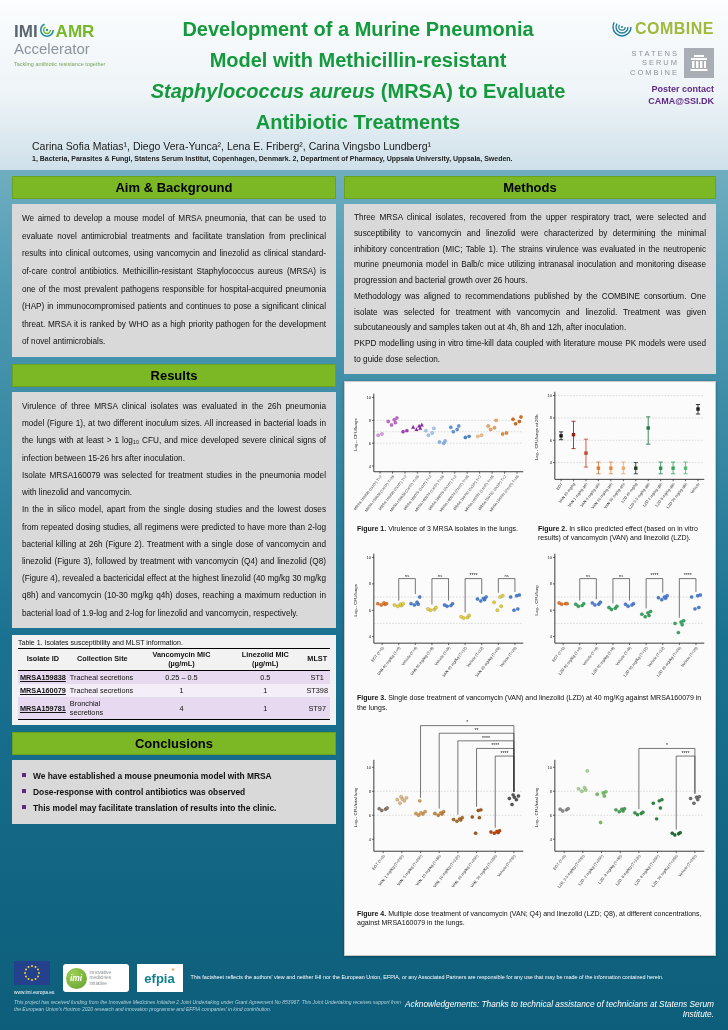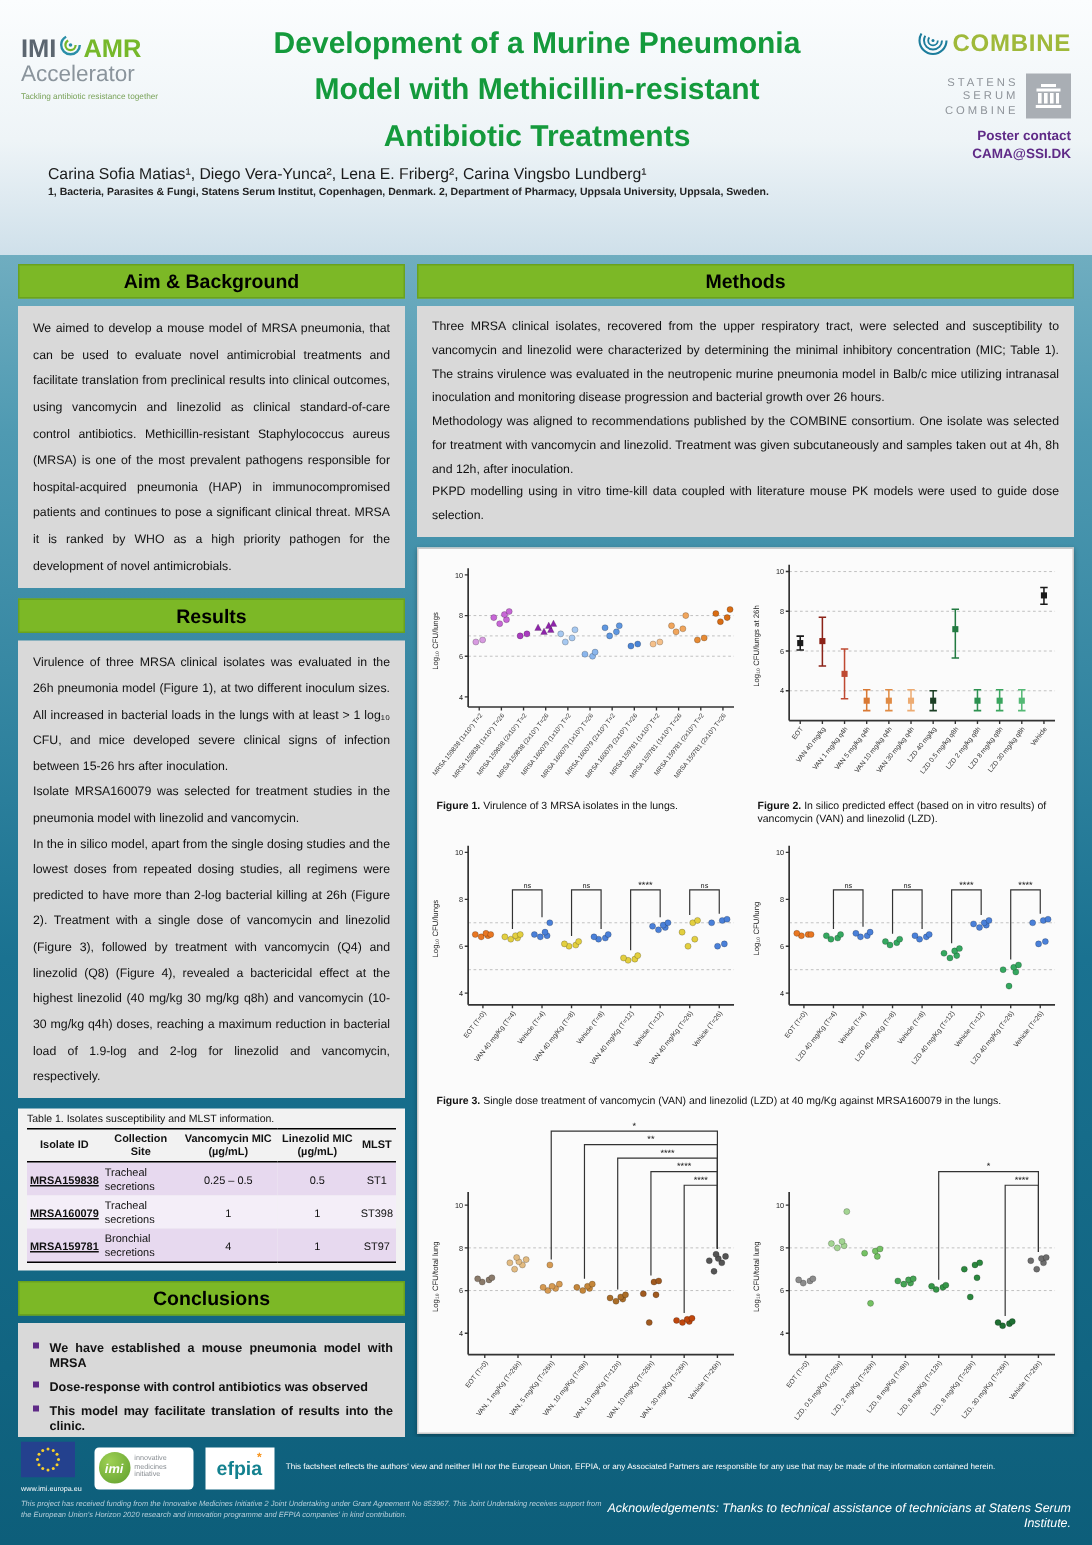--- a/index.html
+++ b/index.html
@@ -26,21 +26,21 @@
   .combine-txt{font-size:16px;font-weight:bold;color:#9fb93a;letter-spacing:.5px;}
   .ssi-row{display:flex;align-items:center;justify-content:flex-end;gap:5px;margin-top:6px;}
   .ssi-txt{font-size:7.5px;color:#8e9399;letter-spacing:2px;text-align:right;line-height:1.25;}
   .ssi-box{width:30px;height:30px;background:#a9aeb4;display:flex;align-items:center;justify-content:center;}
   .contact{margin-top:5px;}
   .contact div{font-size:9px;font-weight:bold;color:#5f2a87;line-height:1.35;}
   .authors{margin-left:18px;margin-top:2px;font-size:10.5px;color:#1a1a1a;}
   .affil{margin-left:18px;font-size:7px;font-weight:600;color:#222;margin-top:3px;}
   
   .main{flex:1;display:flex;gap:8px;padding:6px 12px 2px;overflow:hidden;}
-  .col-left{width:258px;flex:none;display:flex;flex-direction:column;}
+  .col-left{width:324px;flex:none;display:flex;flex-direction:column;}
   .col-right{flex:1;display:flex;flex-direction:column;min-width:0;}
   .bar{background:#7cb826;border:1px solid #6aa21e;color:#000;font-weight:bold;text-align:center;
     font-size:13px;padding:3px 0;margin-bottom:5px;flex:none;}
   .box{background:#d9d9d9;padding:6px 10px;font-size:8.2px;color:#111;text-align:justify;margin-bottom:7px;}
   .box p{margin:0;}
   .aim-box{line-height:2.15;}
   .methods-box{line-height:1.92;}
   .results-box{line-height:2.1;}
   
   .table-card{background:#f2f2f2;padding:4px 6px 5px;margin-bottom:7px;}
@@ -99,20 +99,21 @@
               </svg></span>
           <span class="amr-txt">AMR</span>
         </div>
         <div class="accel-txt">Accelerator</div>
         <div class="tagline">Tackling antibiotic resistance together</div>
       </div>
 
       <div class="title-wrap">
         <div class="title-line">Development of a Murine Pneumonia</div>
         <div class="title-line">Model with Methicillin-resistant</div>
+        <div class="title-line"><span class="it">Staphylococcus aureus</span><span> (MRSA) to Evaluate</span></div>
         <div class="title-line">Antibiotic Treatments</div>
       </div>
 
       <div class="logo-right">
         <div class="combine-row">
           <span><svg width="22" height="22" viewBox="0 0 22 22">
                 <circle cx="11" cy="11" r="9" fill="none" stroke="#1c7d9c" stroke-width="1.4" stroke-dasharray="33 24"></circle>
                 <circle cx="11" cy="11" r="6" fill="none" stroke="#1c7d9c" stroke-width="1.3" stroke-dasharray="22 16"></circle>
                 <circle cx="11" cy="11" r="3.2" fill="none" stroke="#1c7d9c" stroke-width="1.2" stroke-dasharray="12 9"></circle>
                 <circle cx="11" cy="11" r="1" fill="#1c7d9c"></circle>

